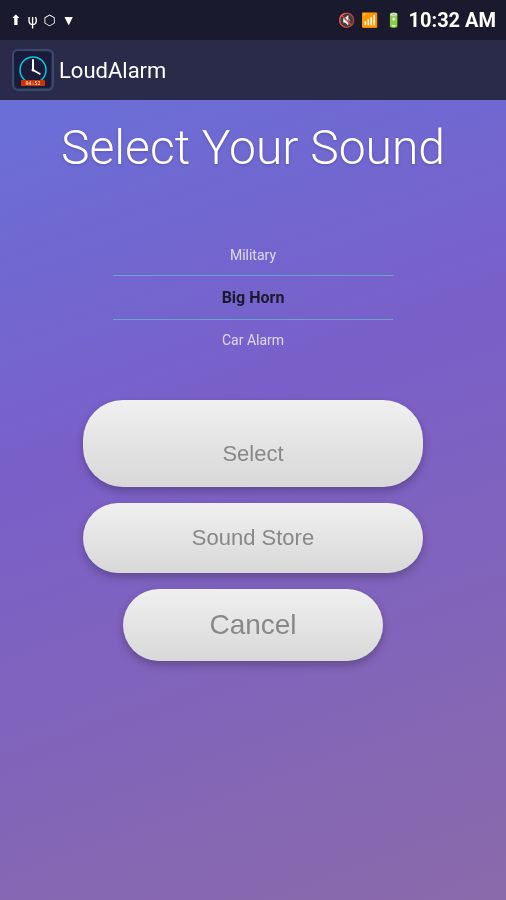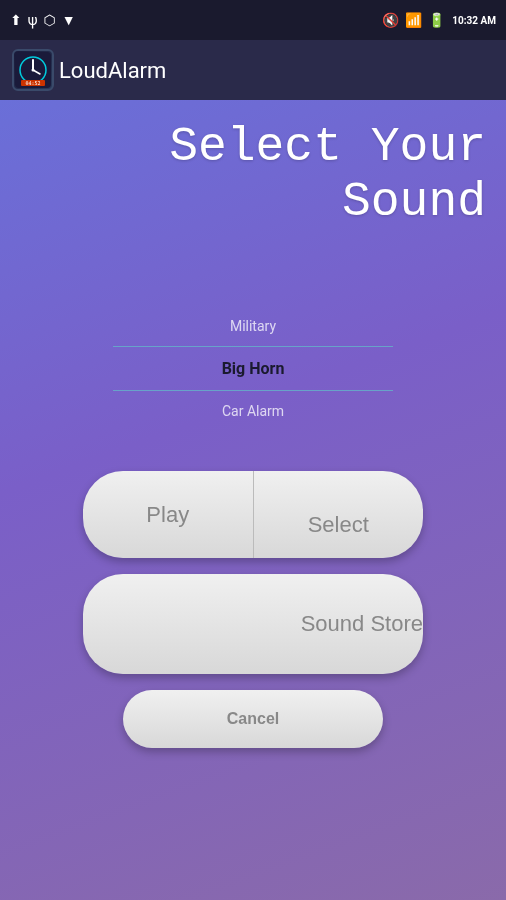--- a/index.html
+++ b/index.html
@@ -40,21 +40,21 @@
 
     .status-right {
       display: flex;
       align-items: center;
       gap: 6px;
       color: white;
       font-size: 14px;
     }
 
     .status-time {
-      font-size: 10px;
+      font-size: 20px;
       font-weight: bold;
       color: white;
     }
 
     
     #app-bar {
       width: 100%;
       height: 60px;
       background: #2a2a4a;
       display: flex;
@@ -90,25 +90,24 @@
       display: flex;
       flex-direction: column;
       align-items: center;
       padding: 20px 20px 30px;
     }
 
     #page-title {
       color: white;
       font-size: 48px;
       font-weight: 300;
-      text-align: right;
-      margin-bottom: 76px;
+      text-align: left;
+      margin-bottom: 60px;
       line-height: 1.15;
       text-shadow: 0 1px 3px rgba(0,0,0,0.2);
-      font-family: Liberation Mono, monospace;
     }
 
     
     #sound-picker {
       display: flex;
       flex-direction: column;
       align-items: center;
       width: 280px;
       margin-bottom: 40px;
     }
@@ -171,43 +170,42 @@
       color: #888;
       text-align: center;
       cursor: pointer;
       border: none;
       background: transparent;
       margin-top: 21px;
     }
 
     .btn-sound-store {
       width: 100%;
-      padding: 37px 0;
-      font-size: 22px;
-      color: #888;
-      text-align: right;
+      padding: 22px 0;
+      font-size: 22px;
+      color: #888;
+      text-align: center;
       cursor: pointer;
       border: none;
       background: linear-gradient(to bottom, #f0f0f0, #d8d8d8);
       border-radius: 40px;
       box-shadow: 0 4px 8px rgba(0,0,0,0.25);
     }
 
     .btn-cancel {
       width: 260px;
       padding: 20px 0;
-      font-size: 16px;
+      font-size: 28px;
       color: #888;
       text-align: center;
       cursor: pointer;
       border: none;
       background: linear-gradient(to bottom, #f0f0f0, #d8d8d8);
       border-radius: 40px;
       box-shadow: 0 4px 8px rgba(0,0,0,0.25);
-      font-weight: bold;
     }
 
     
     .clock-face {
       width: 36px;
       height: 36px;
     }
   </style>
 </head>
 <body>
@@ -250,21 +248,20 @@
     <div class="sound-option">Military</div>
     <div class="sound-divider"></div>
     <div class="sound-option selected">Big Horn</div>
     <div class="sound-divider"></div>
     <div class="sound-option">Car Alarm</div>
   </div>
 
   <div id="buttons-area">
 
     <div class="btn-play-select">
-      <button class="btn-play">Play</button>
       <button class="btn-select">Select</button>
     </div>
 
     <button class="btn-sound-store">Sound Store</button>
 
     <button class="btn-cancel">Cancel</button>
 
   </div>
 </div>
 

